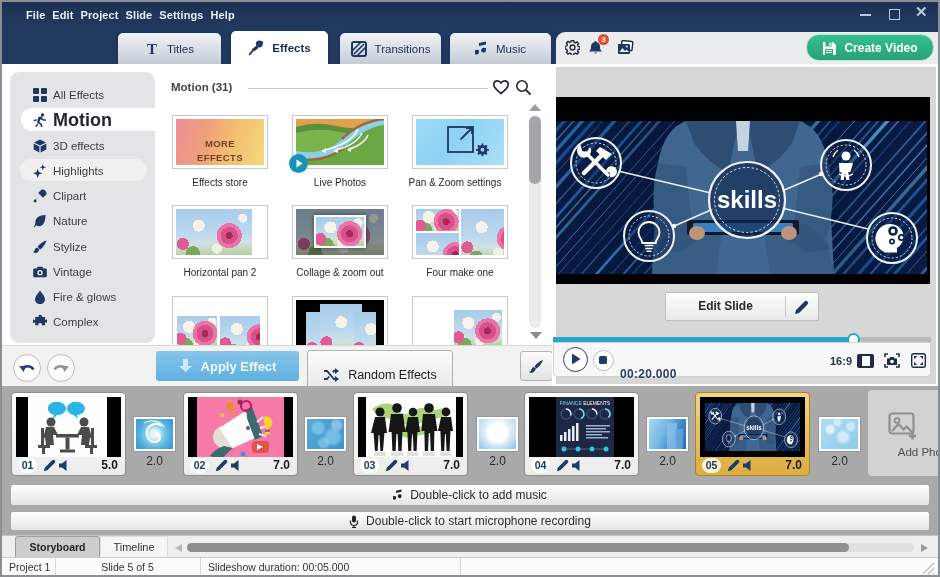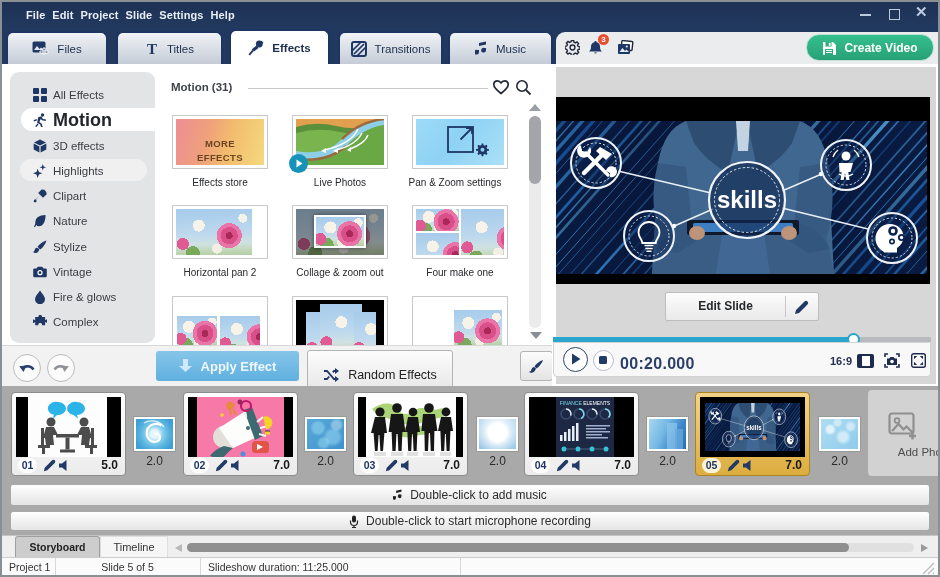--- a/index.html
+++ b/index.html
@@ -92,25 +92,20 @@
           <circle cx="9.8" cy="6.5" r="1.1" fill="#e8eef5"></circle>
         </svg>
 <div class="abs" style="left:250px;top:2px;width:128px;height:27px;background:linear-gradient(#35bf8f,#27a176);border-radius:13px;border:1px solid #bfe2d4;display:flex;align-items:center;justify-content:center;gap:8px;color:#fff;font-size:12px;font-weight:bold"><svg width="14" height="14" viewBox="0 0 14 14">
             <path d="M1 1h10l3 3v9a1 1 0 0 1-1 1H2a1 1 0 0 1-1-1z" fill="#fff"></path>
             <rect x="3.5" y="1" width="6" height="4.5" fill="#2bab7f"></rect>
             <rect x="6.8" y="1.8" width="1.8" height="3" fill="#fff"></rect>
             <rect x="3" y="8" width="8" height="6" fill="#2bab7f"></rect>
             <path d="M4 9.5h6M4 11.5h6" stroke="#fff" stroke-width="1"></path>
           </svg>Create Video</div>
 </div>
-<div class="tab" style="left:4px;width:102px;font-weight:normal"><svg width="17" height="15" viewBox="0 0 17 15">
-          <rect x="0.5" y="0.5" width="13" height="11" rx="1.5" fill="#1e3765"></rect>
-          <path d="M2 9l3-4 2.5 3 1.5-1.6L12 9z" fill="#dfe6ef"></path>
-          <path d="M11 7h2v6h-2zM8 10h8v2H8z" fill="#1e3765" stroke="#fff" stroke-width="1"></path>
-        </svg>Files</div>
 <div class="tab" style="left:114px;width:107px;font-weight:normal"><svg width="14" height="14" viewBox="0 0 14 14">
           <text x="7" y="12" font-family="Liberation Serif" font-size="15" font-weight="bold" fill="#1e3765" text-anchor="middle">T</text>
         </svg>Titles</div>
 <div class="tab active" style="left:227px;width:101px"><svg width="16" height="16" viewBox="0 0 16 16">
           <circle cx="11.3" cy="4" r="3.4" fill="#1e3765"></circle>
           <path d="M8.5 5.5L10.5 8 6 11.5 3.8 9.3z" fill="#1e3765"></path>
           <path d="M5 10.3L1.2 14.8" stroke="#1e3765" stroke-width="1.8"></path>
           <path d="M13 1.2l2 2" stroke="#1e3765" stroke-width="1.4"></path>
         </svg>Effects</div>
 <div class="tab" style="left:336px;width:105px;font-weight:normal"><svg width="16" height="16" viewBox="0 0 16 16">
@@ -501,21 +496,21 @@
 <div class="abs" style="left:11px;top:283px;width:25px;height:25px;border-radius:50%;background:#fff;border:1.7px solid #31436b">
           <svg width="22" height="22" viewBox="0 0 22 22">
             <path d="M8 5.5L16.5 11 8 16.5z" fill="#223a66"></path>
           </svg>
         </div>
 <div class="abs" style="left:41px;top:285.5px;width:21px;height:21px;border-radius:50%;background:#fff;border:1.5px solid #b9bdc9">
           <svg width="18" height="18" viewBox="0 0 18 18">
             <rect x="5" y="5" width="8" height="8" rx="1.5" fill="#223a66"></rect>
           </svg>
         </div>
-<div class="abs" style="left:68px;top:291px;font-size:16px;color:#2b3f69;font-weight:bold;letter-spacing:.3px">00:20.000</div>
+<div class="abs" style="left:68px;top:303px;font-size:12px;color:#2b3f69;font-weight:bold;letter-spacing:.3px">00:20.000</div>
 <div class="abs" style="left:278px;top:291px;font-size:11px;font-weight:bold;color:#27314f">16:9</div>
 <div class="abs" style="left:305px;top:290px;width:17px;height:14px;background:#1d2c4e;border-radius:2px">
           <div class="abs" style="left:4.5px;top:2px;width:8px;height:10px;background:#fff"></div>
         </div>
 <svg class="abs" style="left:332px;top:289px" width="16" height="15" viewBox="0 0 16 15">
           <g stroke="#1d2c4e" stroke-width="1.6" fill="none">
             <path d="M1 4V1h3M12 1h3v3M15 11v3h-3M4 14H1v-3"></path>
           </g>
           <path d="M3 5.5h2.2L6.4 4h3.2l1.2 1.5H13V12H3z" fill="#1d2c4e"></path>
           <circle cx="8" cy="8.6" r="1.8" fill="#fff"></circle>
@@ -768,21 +763,21 @@
 <div class="abs" style="left:185px;top:7px;width:662px;height:9px;background:#8f8f8f;border-radius:5px"></div>
 <svg class="abs" style="left:918px;top:7px" width="9" height="10" viewBox="0 0 9 10">
         <path d="M1 1l7 4-7 4z" fill="#9a9a9a"></path>
       </svg>
 </div>
 <div id="statusbar">
 <div class="abs" style="left:7px;top:3px">Project 1</div>
 <div class="abs" style="left:53px;top:0;width:1px;height:17px;background:#d8d8d8"></div>
 <div class="abs" style="left:53px;top:3px;width:145px;text-align:center">Slide 5 of 5</div>
 <div class="abs" style="left:198px;top:0;width:1px;height:17px;background:#d8d8d8"></div>
-<div class="abs" style="left:206px;top:3px">Slideshow duration: 11:25.000</div>
+<div class="abs" style="left:206px;top:3px">Slideshow duration: 00:05.000</div>
 <div class="abs" style="left:458px;top:0;width:1px;height:17px;background:#d8d8d8"></div>
 <svg class="abs" style="left:920px;top:4px" width="13" height="13" viewBox="0 0 13 13">
         <path d="M12 1L1 12M12 6L6 12M12 11l-1 1" stroke="#bbb" stroke-width="1.3"></path>
       </svg>
 </div>
 
 <div class="wb" style="left:0;top:0;width:940px;height:2px"></div>
 <div class="wb" style="left:0;top:0;width:2px;height:577px"></div>
 <div class="wb" style="right:0;top:0;width:2px;height:577px"></div>
 <div class="wb" style="left:0;bottom:0;width:940px;height:2px"></div>

